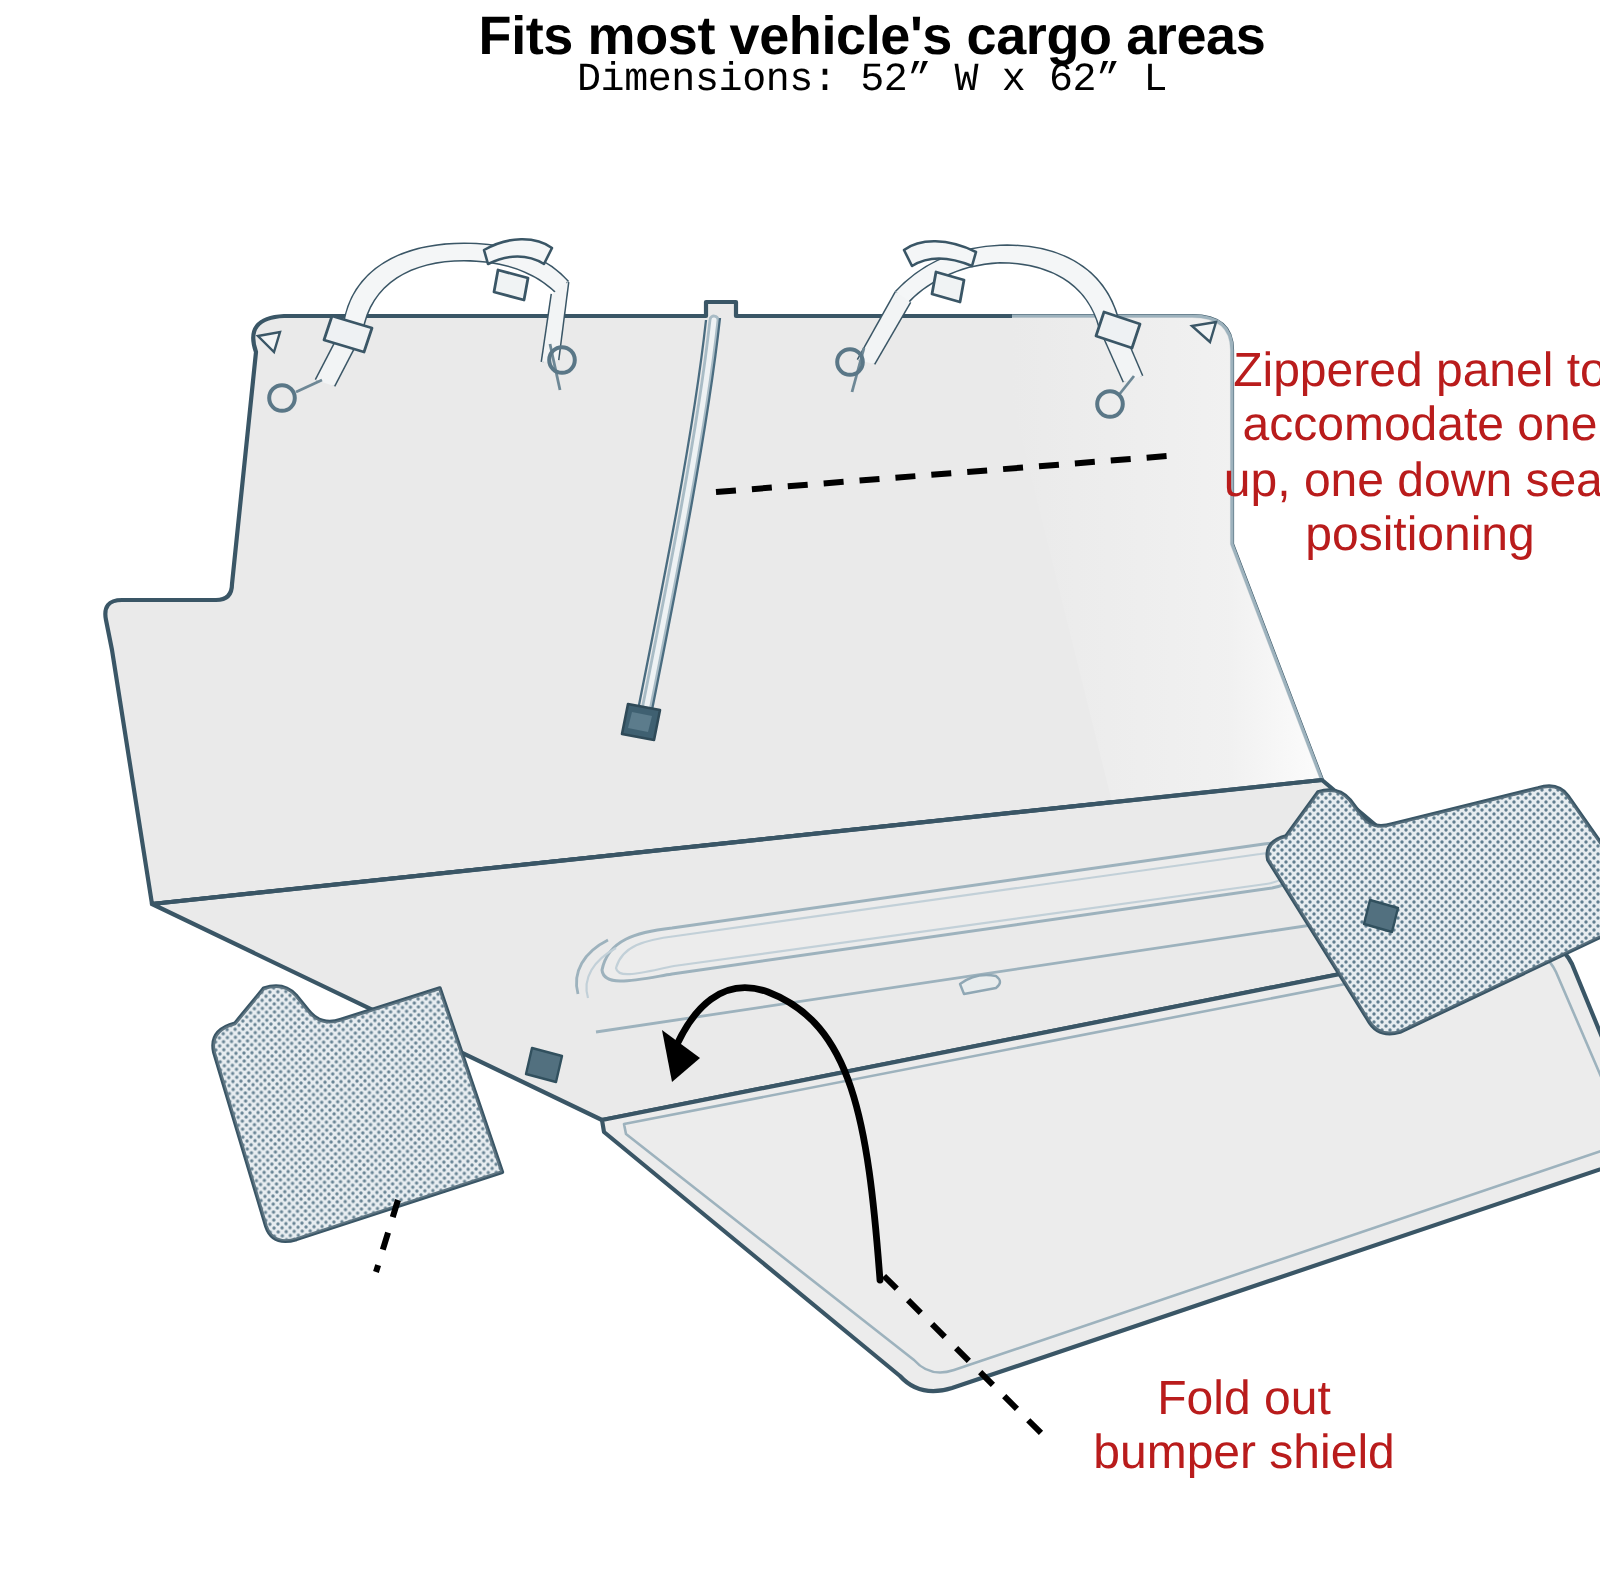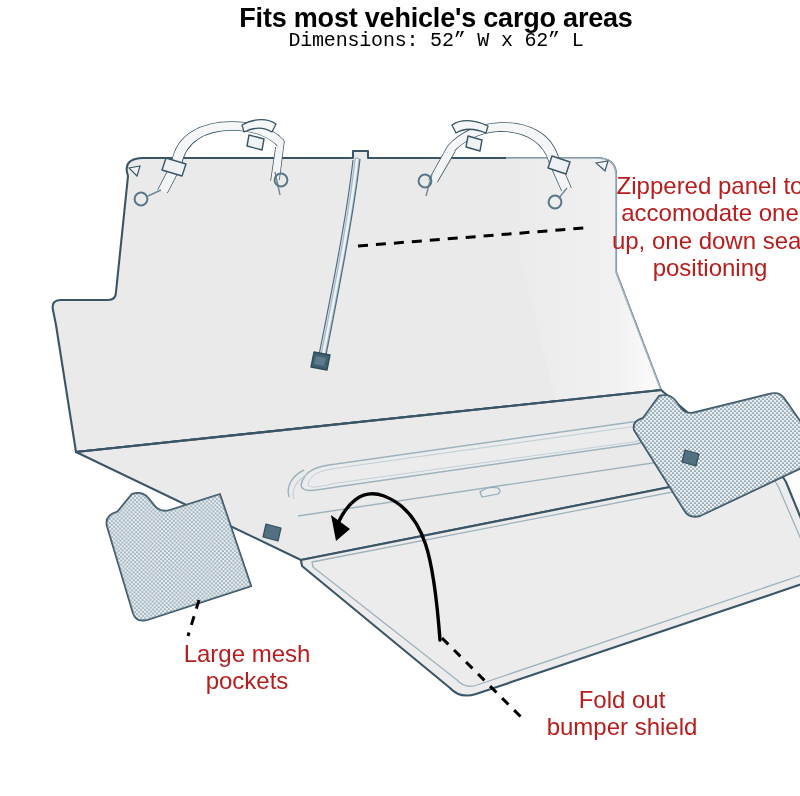--- a/index.html
+++ b/index.html
@@ -305,18 +305,16 @@
       <line x1="322" y1="246" x2="548" y2="228" stroke="#000000" stroke-width="3" stroke-dasharray="10 8"></line>
       <line x1="163" y1="600" x2="152" y2="636" stroke="#000000" stroke-width="3" stroke-dasharray="9 8"></line>
       <line x1="406" y1="638" x2="486" y2="718" stroke="#000000" stroke-width="3" stroke-dasharray="9 8"></line>
     </g>
   </svg>
 
   <div class="callout" id="callout-zipper">Zippered panel to
 accomodate one
 up, one down seat
 positioning</div>
-  <div class="callout" id="callout-mesh">Large mesh
-pockets</div>
   <div class="callout" id="callout-bumper">Fold out
 bumper shield</div>
 
 </div>
 
 </body></html>

